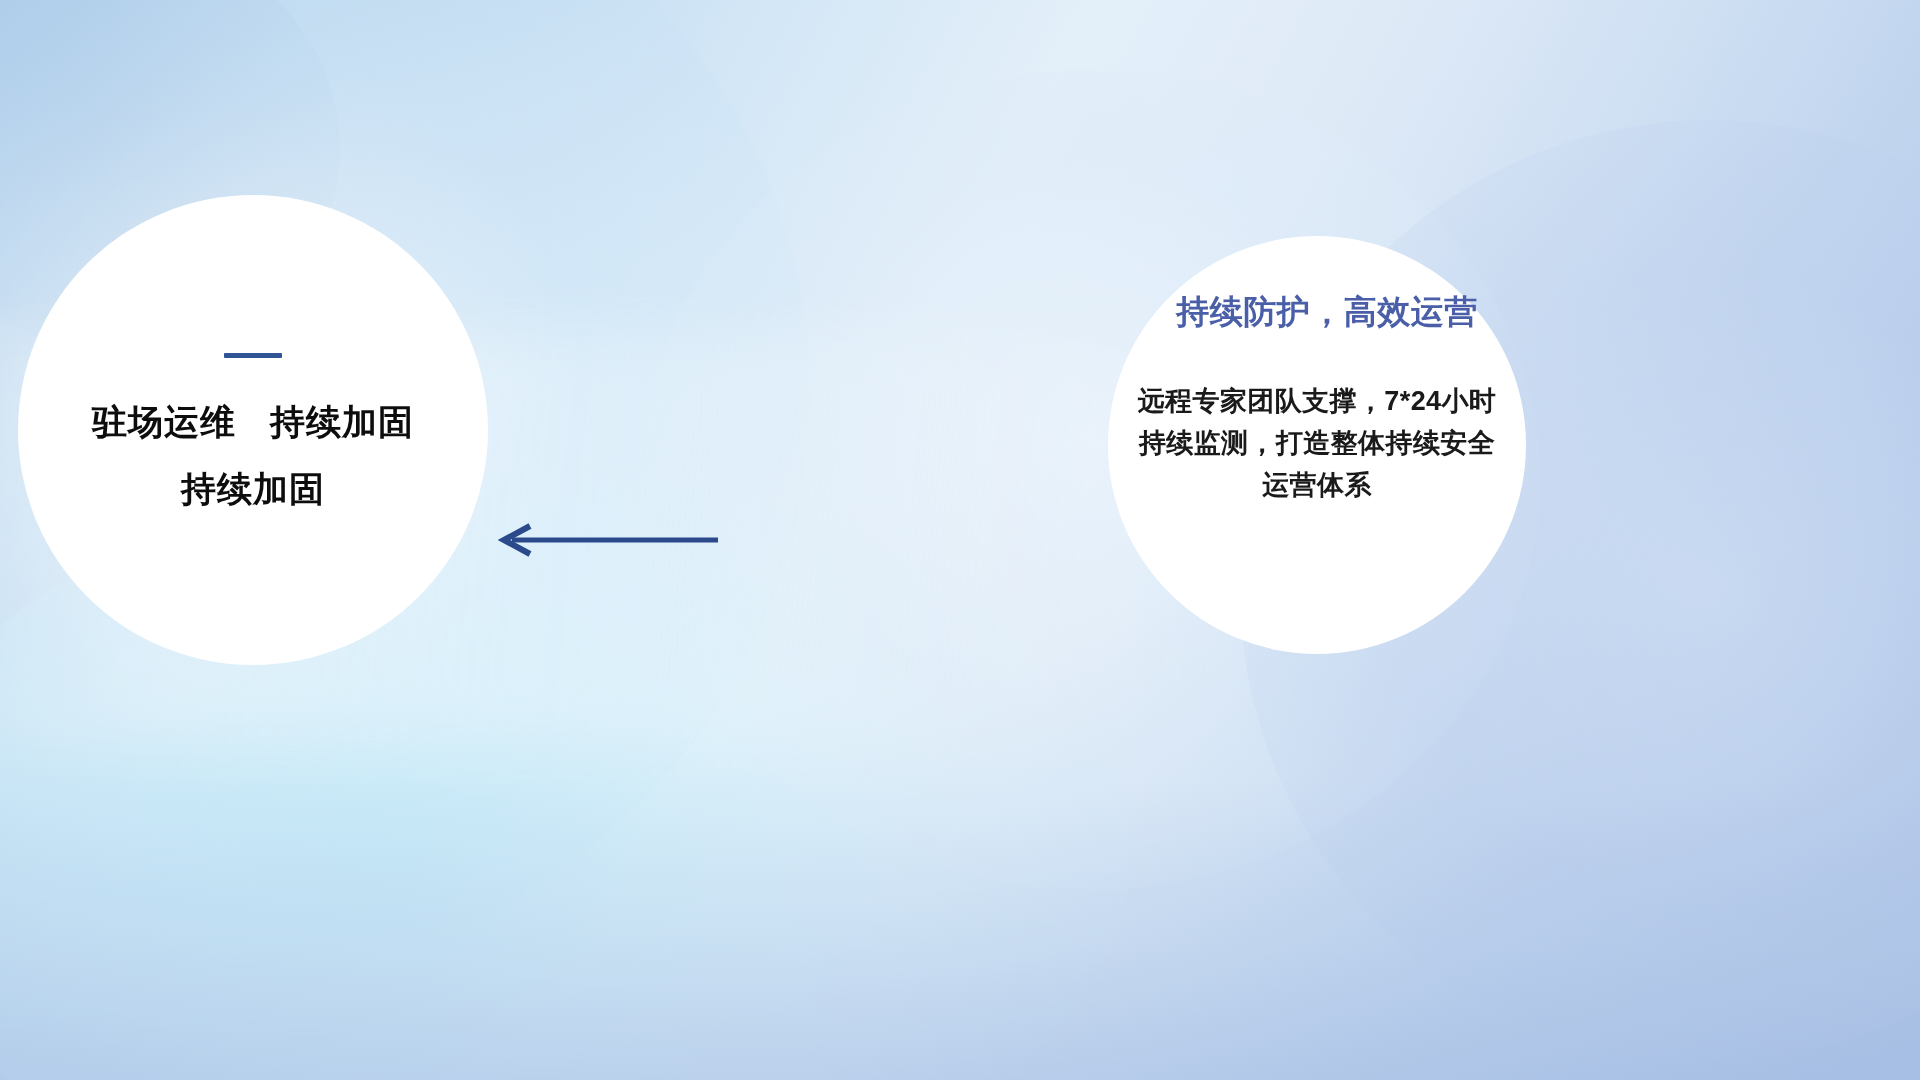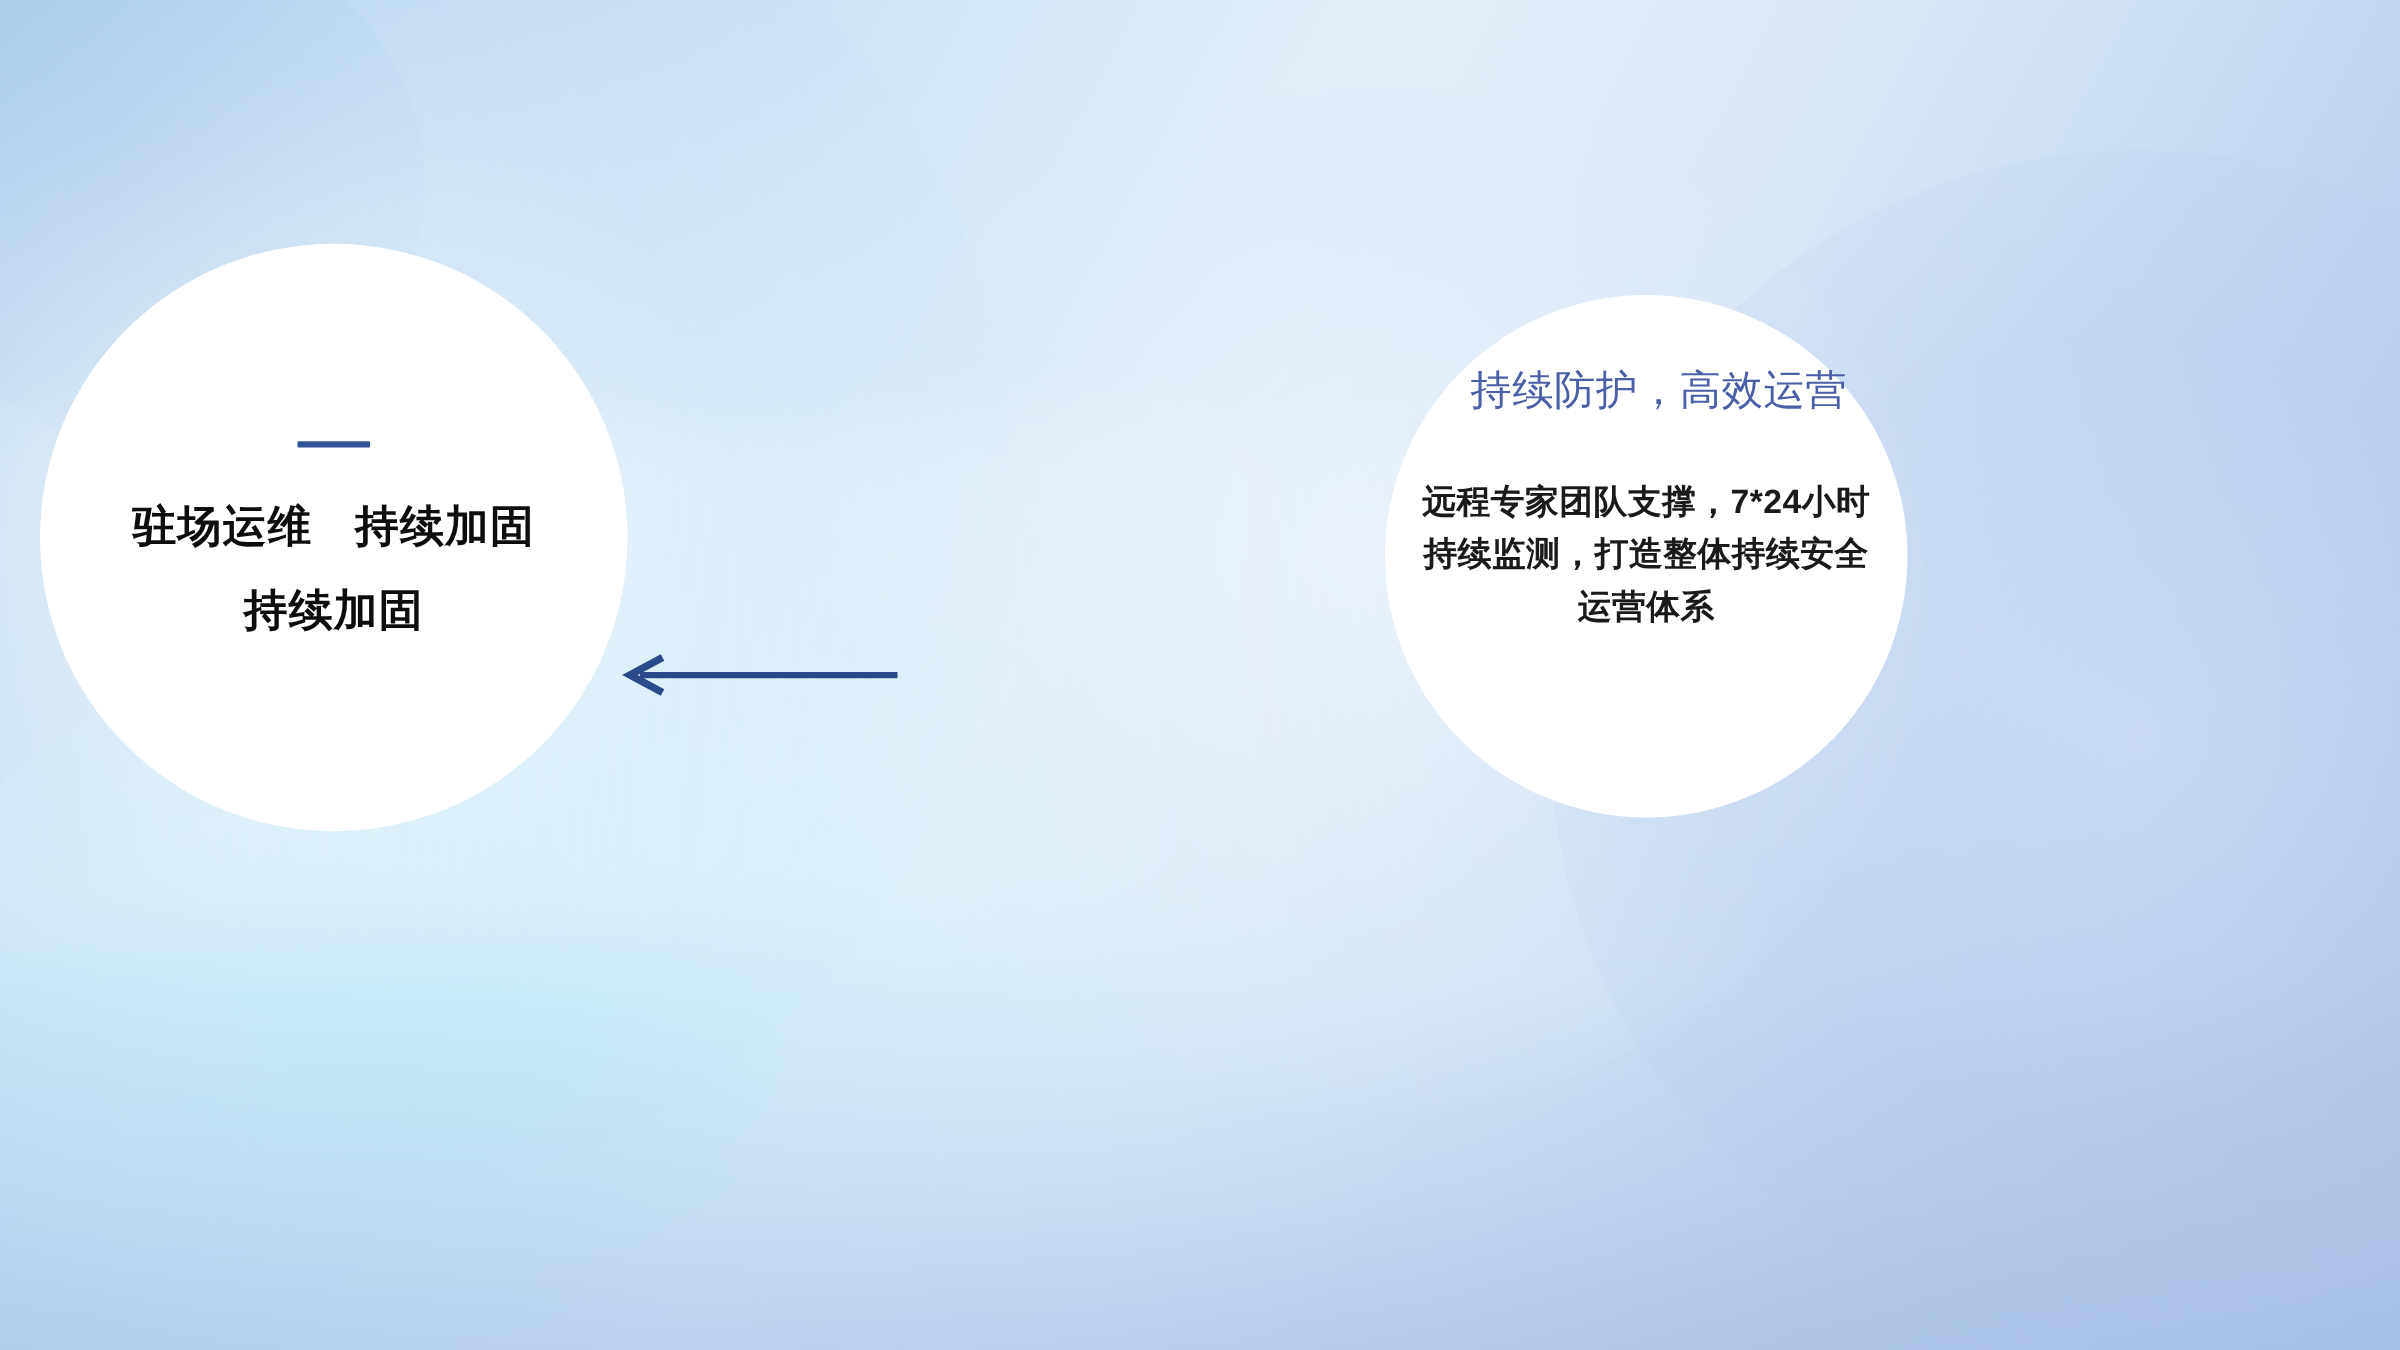--- a/index.html
+++ b/index.html
@@ -126,21 +126,21 @@
   }
 
   
   .circle {
     position: absolute;
     border-radius: 50%;
     box-sizing: border-box;
   }
 
   .circle-left {
-    left: 32px;
+    left: 18px;
     top: 195px;
     width: 470px;
     height: 470px;
     background: #ffffff;
     z-index: 4;
   }
   .circle-left .inner {
     position: absolute;
     inset: 0;
     display: flex;
@@ -223,21 +223,21 @@
     position: absolute;
     inset: 0;
     display: flex;
     flex-direction: column;
     align-items: center;
     padding-top: 54px;
     box-sizing: border-box;
   }
   .right-title {
     font-size: 33px;
-    font-weight: normal;
+    font-weight: bold;
     color: #4a5fa8;
     white-space: nowrap;
     letter-spacing: 0.5px;
     margin-left: 20px;
   }
   .right-body {
     margin-top: 46px;
     width: 370px;
     font-size: 27px;
     line-height: 1.55;

